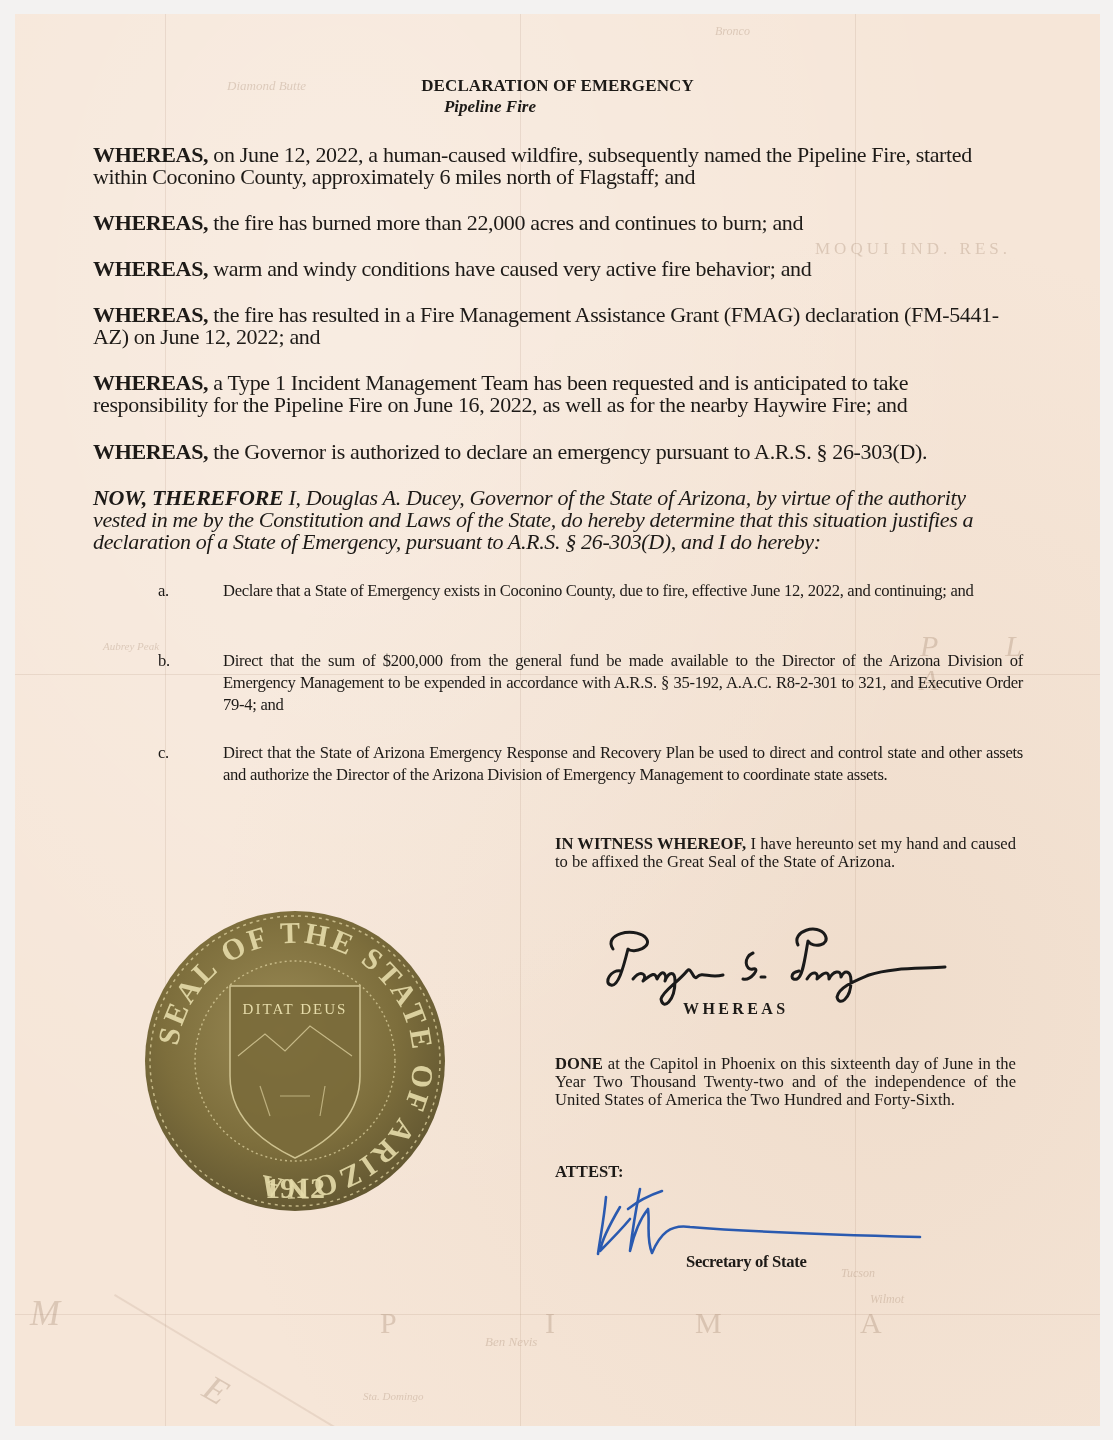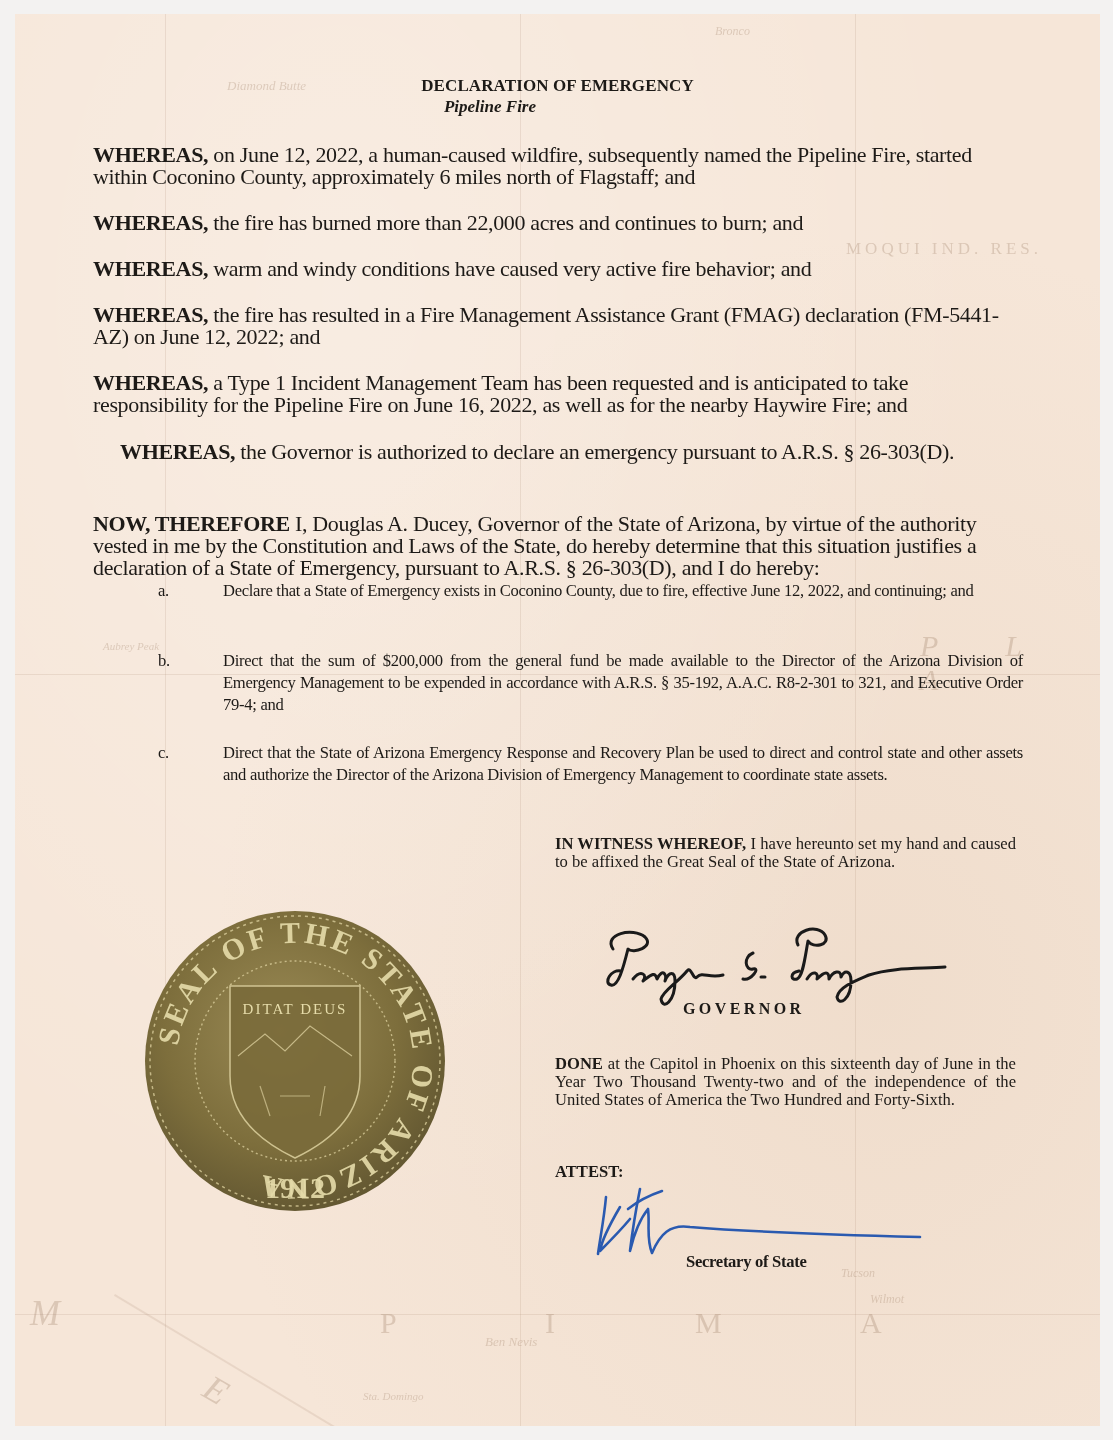--- a/index.html
+++ b/index.html
@@ -79,21 +79,21 @@
 <div class="page">
 
   <div class="map-line" style="left:150px;top:0;width:1px;height:1412px;"></div>
   <div class="map-line" style="left:505px;top:0;width:1px;height:1412px;"></div>
   <div class="map-line" style="left:840px;top:0;width:1px;height:1412px;"></div>
   <div class="map-line" style="left:0;top:660px;width:1085px;height:1px;"></div>
   <div class="map-line" style="left:0;top:1300px;width:1085px;height:1px;"></div>
   <div class="map-line" style="left:100px;top:1280px;width:560px;height:1.5px;transform:rotate(31deg);transform-origin:0 0;"></div>
 
   <span class="map-text" style="left:212px;top:64px;font-size:13px;">Diamond Butte</span>
-  <span class="map-text" style="left:800px;top:225px;font-size:17px;letter-spacing:4px;font-style:normal;margin-left:31px;">MOQUI IND. RES.</span>
+  <span class="map-text" style="left:800px;top:225px;font-size:17px;letter-spacing:4px;font-style:normal;">MOQUI IND. RES.</span>
   <span class="map-text" style="left:905px;top:615px;font-size:30px;letter-spacing:30px;">P L A</span>
   <span class="map-text" style="left:15px;top:1278px;font-size:36px;">M</span>
   <span class="map-text" style="left:190px;top:1355px;font-size:36px;transform:rotate(30deg);">E</span>
   <span class="map-text" style="left:365px;top:1292px;font-size:30px;font-style:normal;">P</span>
   <span class="map-text" style="left:530px;top:1292px;font-size:30px;font-style:normal;">I</span>
   <span class="map-text" style="left:680px;top:1292px;font-size:30px;font-style:normal;">M</span>
   <span class="map-text" style="left:845px;top:1292px;font-size:30px;font-style:normal;">A</span>
   <span class="map-text" style="left:470px;top:1320px;font-size:13px;">Ben Nevis</span>
   <span class="map-text" style="left:348px;top:1376px;font-size:11px;">Sta. Domingo</span>
   <span class="map-text" style="left:826px;top:1252px;font-size:12px;">Tucson</span>
@@ -113,25 +113,25 @@
     </div>
     <div class="para" style="top:244px;">
       <b>WHEREAS,</b><span> warm and windy conditions have caused very active fire behavior; and</span>
     </div>
     <div class="para" style="top:290px;">
       <b>WHEREAS,</b><span> the fire has resulted in a Fire Management Assistance Grant (FMAG) declaration (FM-5441-AZ) on June 12, 2022; and</span>
     </div>
     <div class="para" style="top:358px;">
       <b>WHEREAS,</b><span> a Type 1 Incident Management Team has been requested and is anticipated to take responsibility for the Pipeline Fire on June 16, 2022, as well as for the nearby Haywire Fire; and</span>
     </div>
-    <div class="para" style="top:427px;margin-left:27px;">
+    <div class="para" style="top:427px;">
       <b>WHEREAS,</b><span> the Governor is authorized to declare an emergency pursuant to A.R.S. § 26-303(D).</span>
     </div>
 
-    <div class="para" style="top:499px;">
+    <div class="para" style="top:473px;font-style:italic;">
       <b>NOW, THEREFORE</b><span> I, Douglas A. Ducey, Governor of the State of Arizona, by virtue of the authority vested in me by the Constitution and Laws of the State, do hereby determine that this situation justifies a declaration of a State of Emergency, pursuant to A.R.S. § 26-303(D), and I do hereby:</span>
     </div>
 
     <div class="item" style="top:566px;">
       <span class="marker">a.</span>
       <span class="text">Declare that a State of Emergency exists in Coconino County, due to fire, effective June 12, 2022, and continuing; and</span>
     </div>
     <div class="item" style="top:636px;">
       <span class="marker">b.</span>
       <span class="text">Direct that the sum of $200,000 from the general fund be made available to the Director of the Arizona Division of Emergency Management to be expended in accordance with A.R.S. § 35-192, A.A.C. R8-2-301 to 321, and Executive Order 79-4; and</span>
@@ -147,21 +147,21 @@
 
     <svg class="sig" style="left:578px;top:895px;" width="360" height="100" viewBox="0 0 360 100">
       <g fill="none" stroke="#1a1a1a" stroke-width="3" stroke-linecap="round" stroke-linejoin="round">
         <path d="M20,40 C10,25 40,18 52,28 C62,38 40,45 35,40 C30,60 25,78 18,76 C10,74 18,60 28,62"></path>
         <path d="M40,70 C48,60 55,66 50,72 C58,66 62,62 64,70 C70,58 74,66 72,72 C76,62 82,62 82,72 C82,92 70,102 68,90 C70,82 84,74 94,62 C98,56 100,72 104,68 C110,62 116,70 130,66"></path>
         <path d="M160,44 C150,48 152,62 160,60 C168,58 158,72 150,70 M168,68 L172,68"></path>
         <path d="M205,36 C198,22 225,14 232,26 C238,36 220,40 215,32 C212,48 210,68 204,70 C198,72 196,64 206,62"></path>
         <path d="M214,70 C220,60 226,64 224,70 C232,62 236,62 236,70 C240,62 248,60 248,68 C252,60 258,62 258,72 C258,90 246,98 244,88 C246,78 262,72 276,66 C300,58 330,60 352,58"></path>
       </g>
     </svg>
-    <div class="governor-title">GOVERNOR</div>
+    <div class="governor-title">WHEREAS</div>
 
     <div class="right-col" style="top:1041px;">
       <b>DONE</b><span> at the Capitol in Phoenix on this sixteenth day of June in the Year Two Thousand Twenty-two and of the independence of the United States of America the Two Hundred and Forty-Sixth.</span>
     </div>
 
     <div class="attest">ATTEST:</div>
     <svg class="sig" style="left:575px;top:1165px;" width="340" height="90" viewBox="0 0 340 90">
       <g fill="none" stroke="#2a5ab0" stroke-width="2.6" stroke-linecap="round" stroke-linejoin="round">
         <path d="M16,18 C14,40 10,60 8,75"></path>
         <path d="M30,28 C20,45 12,60 10,72 C20,62 30,52 40,40"></path>

